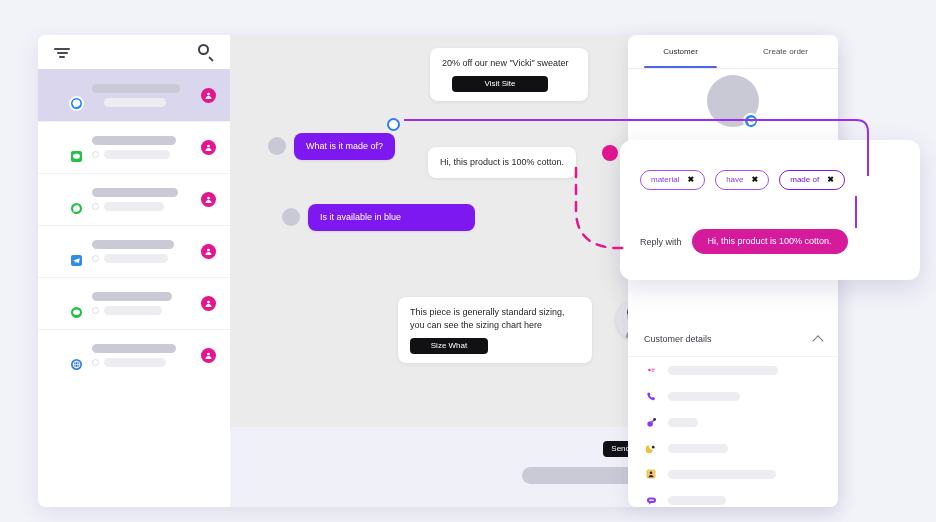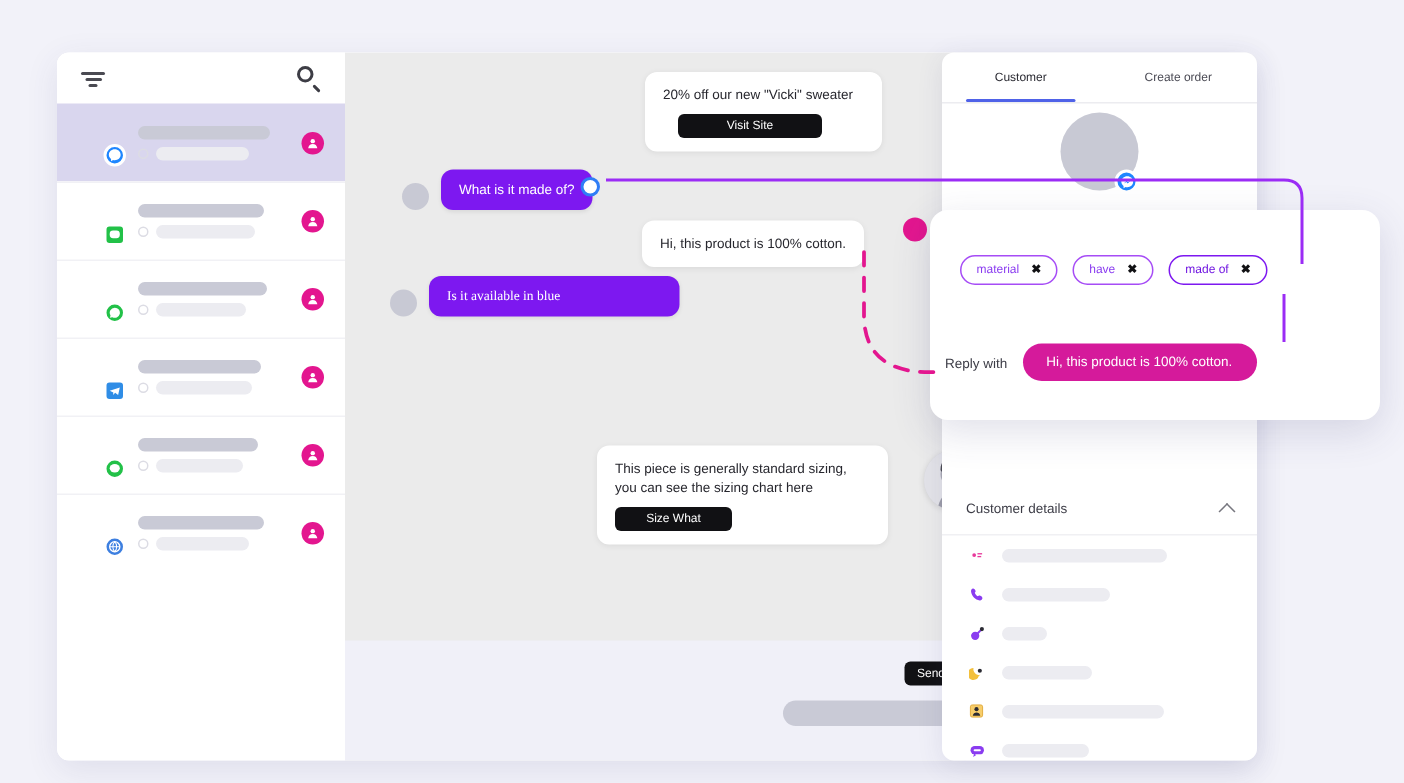--- a/index.html
+++ b/index.html
@@ -57,21 +57,21 @@
   .chat-panel{position:absolute;left:192px;top:0;right:0;height:472px;background:#ebebeb;}
   .chat-scroll{position:relative;height:392px;}
   .composer{position:absolute;left:0;right:0;bottom:0;height:80px;background:#f0f0f8;}
   .send-btn{
     position:absolute;right:200px;top:14px;background:#111114;color:#fff;
     font-size:8px;border-radius:4px;padding:4px 8px;line-height:1;
   }
   .composer-input{position:absolute;left:292px;top:40px;width:158px;height:17px;border-radius:9px;background:#c9cad6;}
 
   
-  .row{position:absolute;display:flex;align-items:flex-end;}
+  .row{position:absolute;display:flex;align-items:center;margin-top:20px;}
   .sm-avatar{width:18px;height:18px;border-radius:50%;background:#c8c9d4;flex:0 0 18px;margin-right:8px;}
   .bubble-purple{
     background:#7d18f0;color:#fff;border-radius:8px;padding:8px 12px;font-size:9px;line-height:1.2;
     box-shadow:0 1px 3px rgba(0,0,0,.08);white-space:nowrap;
   }
   .bubble-white{
     background:#fff;color:#27272e;border-radius:8px;padding:9px 12px;font-size:9px;line-height:1.45;
     box-shadow:0 1px 4px rgba(0,0,0,.07);
   }
   .pill-dark{display:inline-block;background:#111114;color:#fff;font-size:8px;border-radius:4px;padding:4px 12px;margin-top:6px;line-height:1;}
@@ -111,21 +111,21 @@
     position:absolute;left:620px;top:140px;width:300px;height:140px;background:#fff;border-radius:12px;
     box-shadow:0 8px 26px rgba(60,60,120,.16);
   }
   .chips{position:absolute;left:20px;top:30px;display:flex;gap:10px;}
   .chip{
     display:flex;align-items:center;gap:8px;border:1.5px solid #a64cf6;border-radius:14px;
     background:#fff;padding:5px 10px;font-size:8px;color:#8a3cf0;line-height:1;white-space:nowrap;
   }
   .chip.strong{border-color:#7d18f0;color:#6f14e0;}
   .chip .x{color:#111114;font-size:8px;font-weight:bold;}
-  .reply-row{position:absolute;left:10px;top:89px;display:flex;align-items:center;gap:10px;}
+  .reply-row{position:absolute;left:20px;top:89px;display:flex;align-items:center;gap:10px;}
   .reply-label{font-size:9px;color:#3c3c46;}
   .reply-bubble{background:#d51a9b;color:#fff;font-size:9px;border-radius:14px;padding:8px 16px;line-height:1;white-space:nowrap;}
 
   
   .wires{position:absolute;left:0;top:0;width:936px;height:522px;pointer-events:none;}
 </style>
 </head>
 <body>
 
 <div class="stage">
@@ -279,21 +279,21 @@
 
         <div class="row" style="left:38px;top:78px;">
           <span class="sm-avatar"></span>
           <span class="bubble-purple">What is it made of?</span>
         </div>
         <div class="anchor-dot" style="left:157px;top:83px;"></div>
 
         <div class="bubble-white" style="position:absolute;left:198px;top:112px;white-space:nowrap;">Hi, this product is 100% cotton.</div>
         <div class="pink-dot" style="left:372px;top:110px;"></div>
 
-        <div class="row" style="left:30px;top:149px;font-family:Liberation Serif, serif;">
+        <div class="row" style="left:52px;top:149px;">
           <span class="sm-avatar"></span>
           <span class="bubble-purple" style="width:143px;">Is it available in blue</span>
         </div>
 
 
         <div class="bubble-white" style="position:absolute;left:168px;top:262px;width:170px;">
           <span>This piece is generally standard sizing,</span><br>
           <span>you can see the sizing chart here</span>
           <span class="pill-dark" style="display:block;width:54px;text-align:center;">Size What</span>
         </div>

